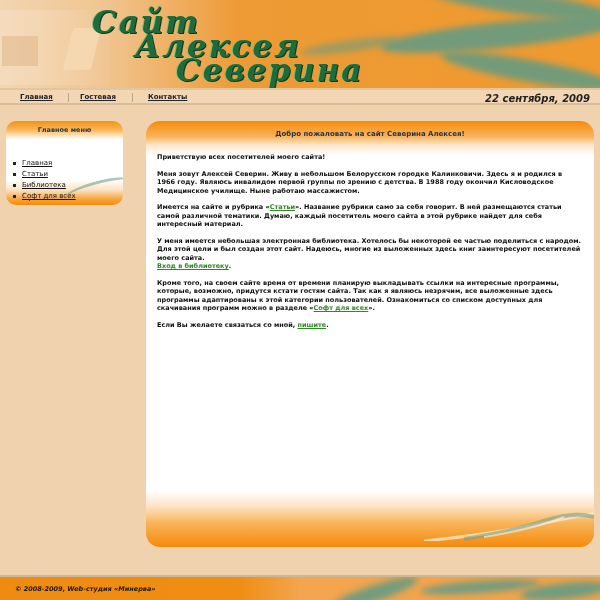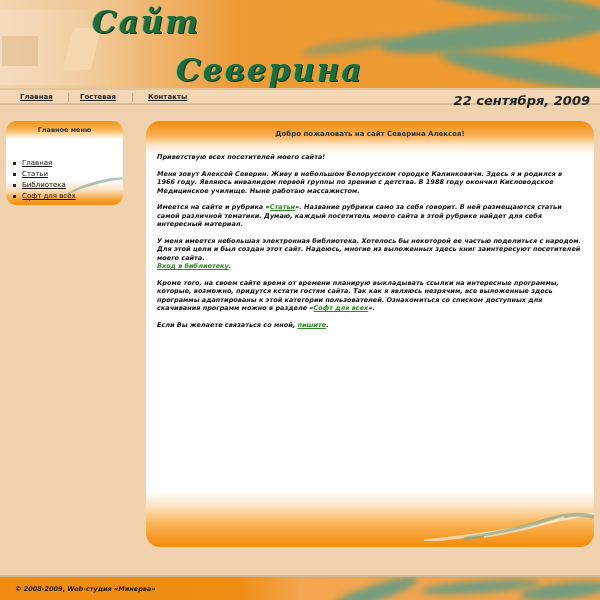--- a/index.html
+++ b/index.html
@@ -18,40 +18,40 @@
   .wave { position: absolute; border-radius: 50%; background: #5e9b87; opacity: .85; filter: blur(3px); }
   .title-line { position: absolute; font-family: "DejaVu Serif", serif; font-style: italic; font-weight: bold;
     color: #1f6b3c; font-size: 31px; letter-spacing: 2px;
     text-shadow: 1px 1px 0 #0c3a1e, -1px 0 0 #7fc07f; }
 
   
   .nav { position: absolute; left: 0; top: 88px; width: 600px; height: 17px; background: #f3d6b4;
     border-top: 2px solid #e2c6a0; border-bottom: 2px solid #d8bd98; }
   .nav a { position: absolute; top: 3px; font-weight: bold; font-size: 7px; color: #222; text-decoration: underline; }
   .nav .sep { position: absolute; top: 3px; width: 1px; height: 9px; background: #bca68a; }
-  .nav .date { position: absolute; right: 10px; top: 3px; font-style: italic; font-weight: bold; font-size: 13px; color: #222; }
+  .nav .date { position: absolute; right: 10px; top: 3px; font-style: italic; font-weight: bold; font-size: 10px; color: #222; }
 
   
   .side { position: absolute; left: 6px; top: 121px; width: 117px; height: 84px; border-radius: 10px; overflow: hidden;
     background: linear-gradient(180deg, #f59212 0%, #f8b454 10%, #fff 22%, #fff 70%, #fbe3c4 82%, #f6a53a 93%, #f58c0a 100%); }
   .side .head { text-align: center; font-weight: bold; font-size: 6.5px; color: #1d3545; margin-top: 5px; }
   .side ul { list-style: none; margin: 24px 0 0 5px; }
   .side li { position: relative; padding-left: 11px; height: 11px; line-height: 11px; font-size: 7px; }
   .side li::before { content: ""; position: absolute; left: 2px; top: 4px; width: 3px; height: 3px; background: #222; }
   .side li a { color: #111; text-decoration: underline; }
   .side .dot { position: absolute; left: 22px; top: 73px; font-size: 8px; }
   .side .swoosh { position: absolute; right: -10px; bottom: 6px; width: 70px; height: 18px; border-radius: 50%;
     border-top: 3px solid rgba(120,160,140,0.6); transform: rotate(-15deg); }
 
   
   .main { position: absolute; left: 146px; top: 121px; width: 448px; height: 426px; border-radius: 14px; overflow: hidden;
     background: linear-gradient(180deg, #f58c0a 0px, #f9b460 16px, #fde6c8 24px, #fff 34px, #fff 370px, #fde4c6 385px, #f8b45a 402px, #f58a08 426px); }
   .main .title { text-align: center; font-weight: bold; font-size: 7px; color: #1d3545; margin-top: 9px; }
   .main .body { position: absolute; left: 11px; top: 32px; width: 425px; font-size: 6.5px; line-height: 8.4px; color: #111; font-weight: bold; }
-  .main .body p { margin-bottom: 8.4px; font-style: italic; }
+  .main .body p { margin-bottom: 8.4px; }
   .main .body a { color: #2d8a22; text-decoration: underline; }
   .main .swoosh { position: absolute; right: 0; bottom: 6px; width: 170px; height: 30px; }
 
   
   .footer { position: absolute; left: 0; top: 575px; width: 600px; height: 25px; overflow: hidden;
     border-top: 2px solid #c9b89a;
     background: linear-gradient(90deg, #ef8b10 0%, #ef8e14 40%, #f3a550 50%, #f1a248 100%); text-align: right; }
   .footer .copy { position: absolute; left: 15px; top: 8px; font-size: 6.5px; font-style: italic; font-weight: bold; color: #1a1a1a; }
 </style>
 </head>
@@ -60,20 +60,21 @@
 <div class="header">
   <div class="photo">
     <div class="desk"></div>
     <div class="laptop"></div>
   </div>
   <div class="wave" style="left:420px;top:-8px;width:200px;height:22px;transform:rotate(8deg);"></div>
   <div class="wave" style="left:380px;top:22px;width:240px;height:26px;transform:rotate(-6deg);"></div>
   <div class="wave" style="left:300px;top:40px;width:100px;height:12px;transform:rotate(-8deg);opacity:.55;"></div>
   <div class="wave" style="left:440px;top:60px;width:180px;height:22px;transform:rotate(10deg);"></div>
   <div class="title-line" style="left:92px;top:4px;">Сайт</div>
+  <div class="title-line" style="left:135px;top:28px;">Алексея</div>
   <div class="title-line" style="left:176px;top:52px;">Северина</div>
 </div>
 
 <div class="nav">
   <a style="left:20px;">Главная</a>
   <span class="sep" style="left:68px;"></span>
   <a style="left:80px;">Гостевая</a>
   <span class="sep" style="left:132px;"></span>
   <a style="left:148px;">Контакты</a>
   <span class="date">22 сентября, 2009</span>

